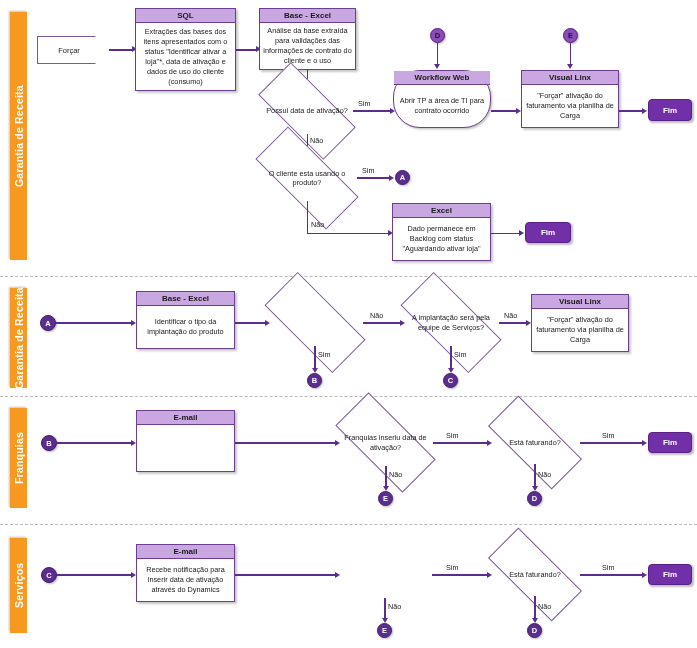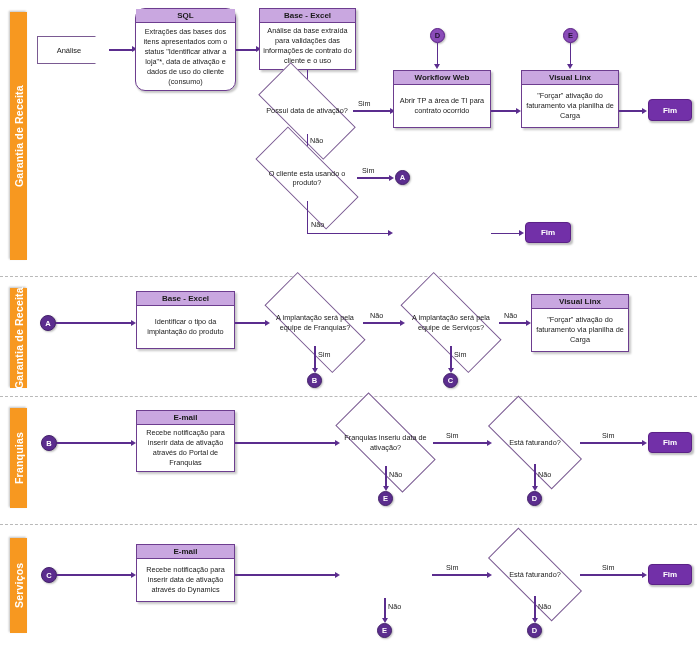--- a/index.html
+++ b/index.html
@@ -188,27 +188,27 @@
   </div>
   <div class="lane-label" style="left:10px; top:538px; width:17px; height:95px;">
     <span>Serviços</span>
   </div>
 
   <div class="lane-divider" style="top:276px;"></div>
   <div class="lane-divider" style="top:396px;"></div>
   <div class="lane-divider" style="top:524px;"></div>
 
   <div class="start" style="left:37px; top:36px; width:78px; height:28px;">
-    <span>Análise</span>
+    <span>Forçar</span>
   </div>
 
   <div class="ln lnh" style="left:109px; top:49px; width:24px;"></div>
   <div class="arrow right" style="left:132px; top:46.3px;"></div>
 
-  <div class="proc" style="left:135px; top:8px; width:101px; height:83px;border-radius:10px;">
+  <div class="proc" style="left:135px; top:8px; width:101px; height:83px;">
     <div class="proc-head">SQL</div>
     <div class="proc-body">Extrações das bases dos itens apresentados com o status "Identificar ativar a loja"*, data de ativação e dados de uso do cliente (consumo)</div>
   </div>
 
   <div class="ln lnh" style="left:236px; top:49px; width:21px;"></div>
   <div class="arrow right" style="left:256px; top:46.3px;"></div>
 
   <div class="proc" style="left:259px; top:8px; width:97px; height:62px;">
     <div class="proc-head">Base - Excel</div>
     <div class="proc-body">Análise da base extraída para validações das informações de contrato do cliente e o uso</div>
@@ -247,21 +247,21 @@
   <div class="ln lnh" style="left:306.7px; top:232.6px; width:83px;"></div>
   <div class="arrow right" style="left:388px; top:229.9px;"></div>
   <div class="edge-label" style="left:311px; top:220px;">Não</div>
 
   <div class="conn light" style="left:430px; top:28px; width:15px; height:15px;">
     <span>D</span>
   </div>
   <div class="ln lnv" style="left:436.7px; top:43px; height:23px;"></div>
   <div class="arrow down" style="left:434px; top:64px;"></div>
 
-  <div class="proc" style="left:393px; top:70px; width:98px; height:58px;">
+  <div class="proc" style="left:393px; top:70px; width:98px; height:58px;border-radius:27px;">
     <div class="proc-head">Workflow Web</div>
     <div class="proc-body">Abrir TP  a área de TI para contrato ocorrido</div>
   </div>
 
   <div class="ln lnh" style="left:491px; top:110.2px; width:26px;"></div>
   <div class="arrow right" style="left:516px; top:107.5px;"></div>
 
   <div class="conn light" style="left:563px; top:28px; width:15px; height:15px;">
     <span>E</span>
   </div>
@@ -272,20 +272,24 @@
     <div class="proc-head">Visual Linx</div>
     <div class="proc-body">"Forçar" ativação do faturamento via planilha de Carga</div>
   </div>
 
   <div class="ln lnh" style="left:619px; top:110.2px; width:24px;"></div>
   <div class="arrow right" style="left:642px; top:107.5px;"></div>
   <div class="terminator" style="left:648px; top:99px; width:44px; height:22px;">
     <span>Fim</span>
   </div>
 
+  <div class="proc" style="left:392px; top:203px; width:99px; height:58px;">
+    <div class="proc-head">Excel</div>
+    <div class="proc-body">Dado permanece em Backlog com status "Aguardando ativar loja"</div>
+  </div>
 
   <div class="ln lnh" style="left:491px; top:232.6px; width:29px;"></div>
   <div class="arrow right" style="left:519px; top:229.9px;"></div>
   <div class="terminator" style="left:525px; top:222px; width:46px; height:21px;">
     <span>Fim</span>
   </div>
 
   <div class="conn dark" style="left:40px; top:315px; width:16px; height:16px;">
     <span>A</span>
   </div>
@@ -295,21 +299,20 @@
   <div class="proc" style="left:136px; top:291px; width:99px; height:58px;">
     <div class="proc-head">Base - Excel</div>
     <div class="proc-body">Identificar o tipo da implantação do produto</div>
   </div>
 
   <div class="ln lnh" style="left:235px; top:322.2px; width:31px;"></div>
   <div class="arrow right" style="left:265px; top:319.5px;"></div>
 
   <div class="diamond" style="left:267px; top:299px; width:96px; height:47px;">
     <div class="dshape"></div>
-    <div class="dtext">A implantação será pela equipe de Franquias?</div>
   </div>
 
   <div class="ln lnh" style="left:363px; top:322.2px; width:38px;"></div>
   <div class="arrow right" style="left:400px; top:319.5px;"></div>
   <div class="edge-label" style="left:370px; top:311px;">Não</div>
 
   <div class="ln lnv" style="left:314.2px; top:346px; height:24px;"></div>
   <div class="arrow down" style="left:311.5px; top:368px;"></div>
   <div class="edge-label" style="left:318px; top:350px;">Sim</div>
   <div class="conn dark" style="left:307px; top:373px; width:15px; height:15px;">
@@ -338,21 +341,20 @@
   </div>
 
   <div class="conn dark" style="left:41px; top:435px; width:16px; height:16px;">
     <span>B</span>
   </div>
   <div class="ln lnh" style="left:57px; top:442.2px; width:75px;"></div>
   <div class="arrow right" style="left:131px; top:439.5px;"></div>
 
   <div class="proc" style="left:136px; top:410px; width:99px; height:62px;">
     <div class="proc-head">E-mail</div>
-    <div class="proc-body">Recebe notificação para inserir data de ativação através do Portal de Franquias</div>
   </div>
 
   <div class="ln lnh" style="left:235px; top:442.2px; width:101px;"></div>
   <div class="arrow right" style="left:335px; top:439.5px;"></div>
 
   <div class="diamond" style="left:338px; top:419px; width:95px; height:47px;">
     <div class="dshape"></div>
     <div class="dtext">Franquias inseriu data de ativação?</div>
   </div>
 

